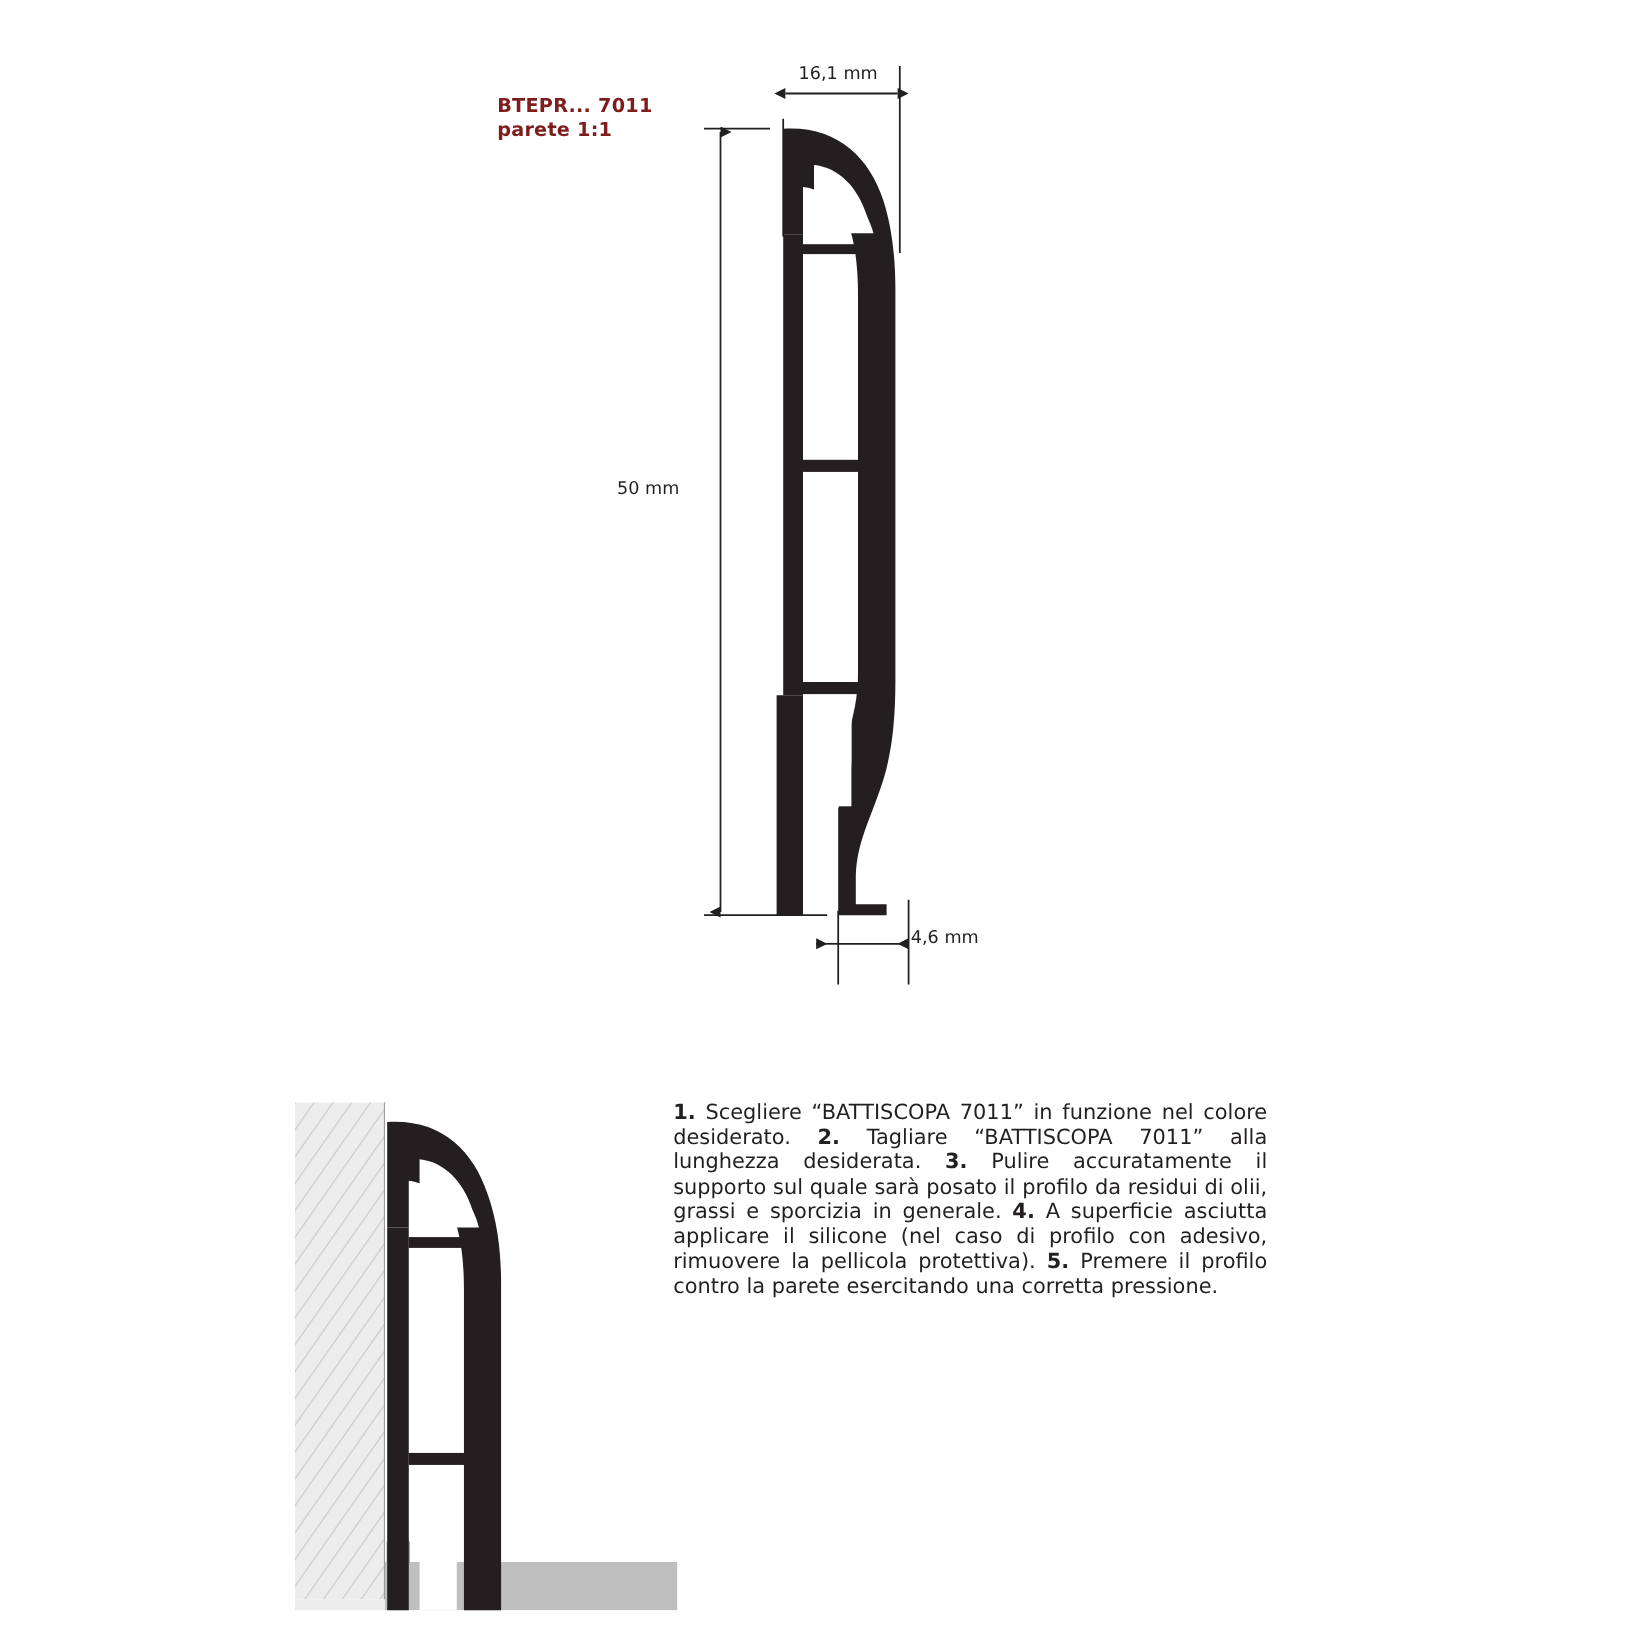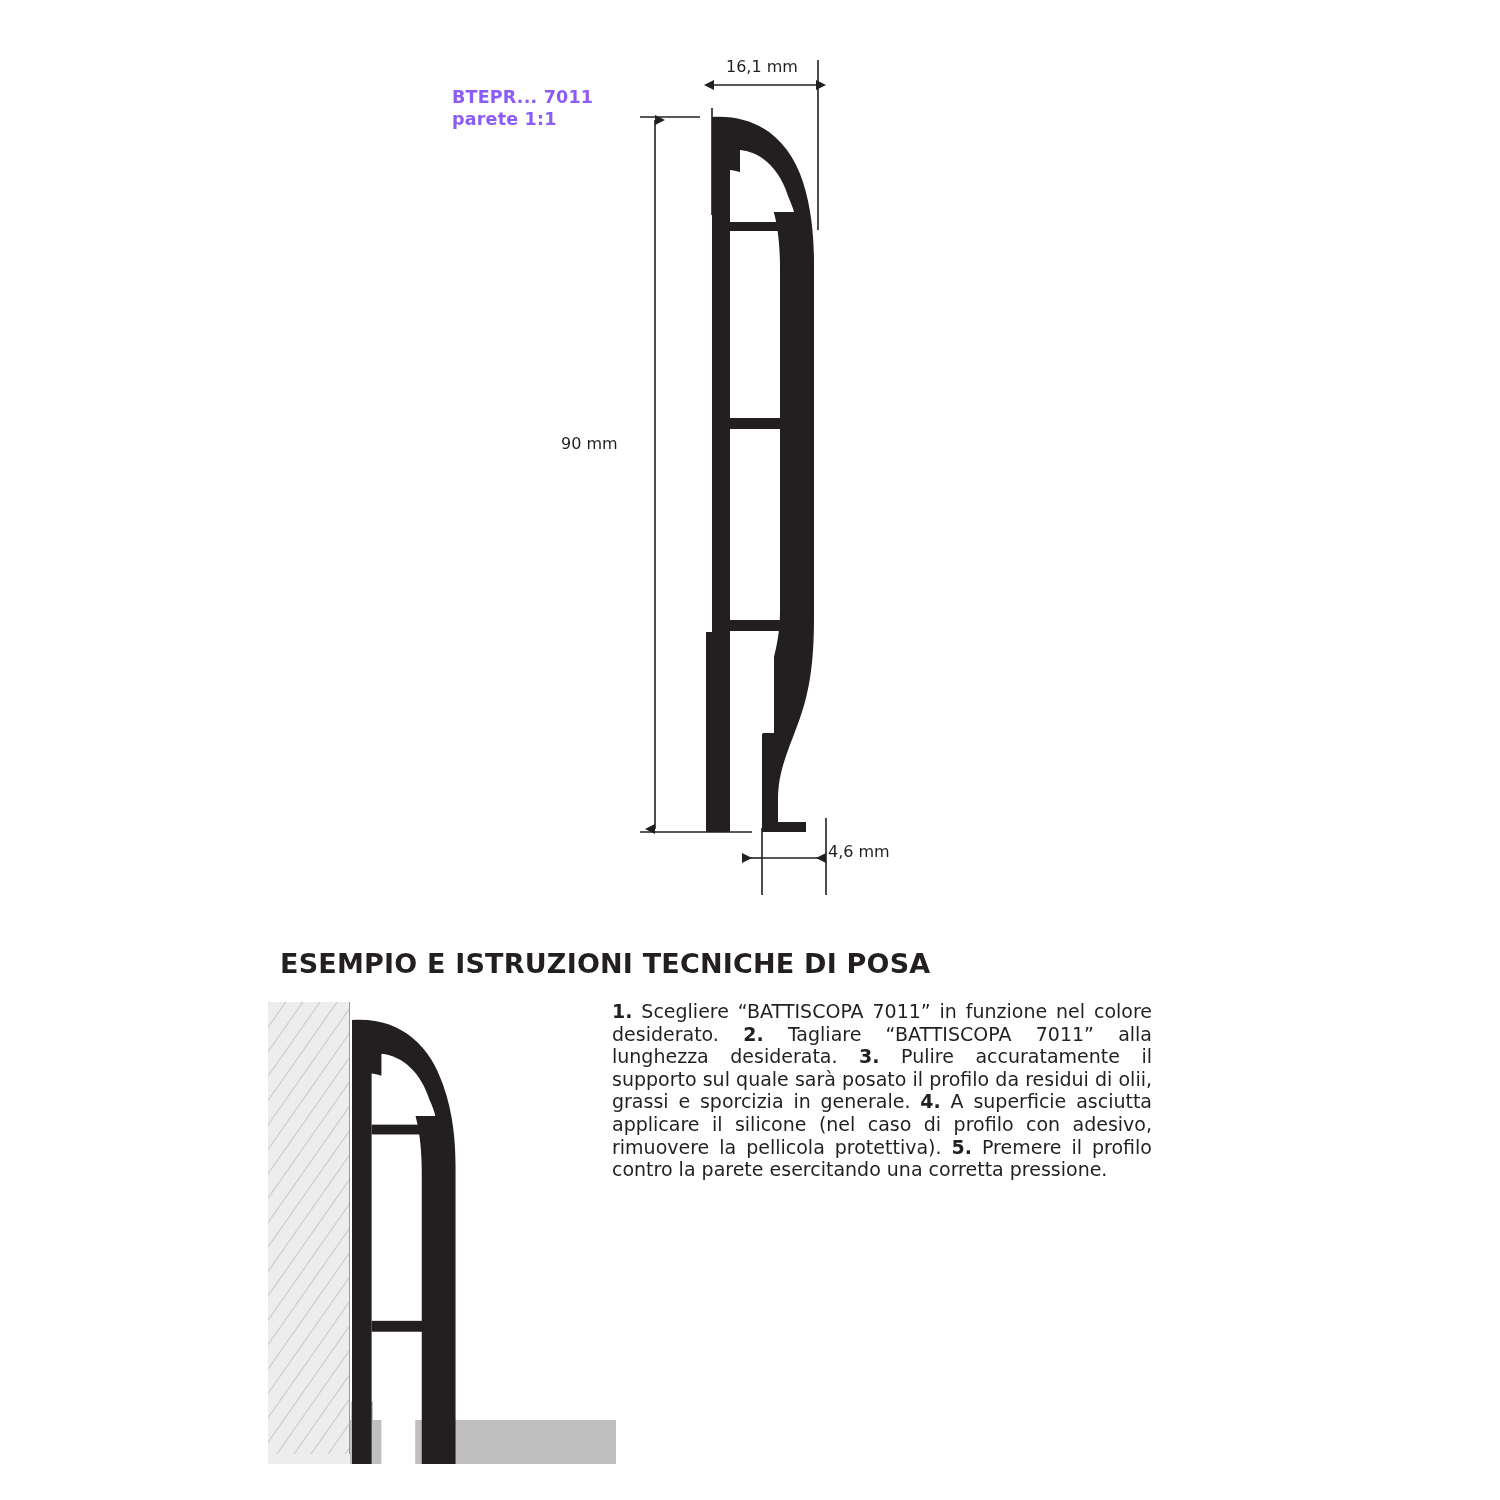--- a/index.html
+++ b/index.html
@@ -30,21 +30,21 @@
     height: 930px;
   }
   .code-label {
     position: absolute;
     left: 452px;
     top: 86px;
     font-size: 17.5px;
     font-weight: bold;
     letter-spacing: 0.2px;
     line-height: 22px;
-    color: #8b5cf6;
+    color: #7f1d1d;
     white-space: nowrap;
   }
   .dim-text {
     position: absolute;
     font-size: 16px;
     color: #231f20;
     white-space: nowrap;
   }
   .dim-top { left: 726px; top: 57px; }
   .dim-left { left: 561px; top: 434px; }
@@ -103,21 +103,21 @@
 <div class="page">
 
   <div class="drawing">
 
     <div class="code-label">
       <div>BTEPR... 7011</div>
       <div>parete 1:1</div>
     </div>
 
     <span class="dim-text dim-top">16,1 mm</span>
-    <span class="dim-text dim-left">90 mm</span>
+    <span class="dim-text dim-left">50 mm</span>
     <span class="dim-text dim-bottom">4,6 mm</span>
 
     <svg class="profile-svg" viewBox="0 0 1500 930">
       <defs>
         <marker id="arrowL" markerWidth="12" markerHeight="12" refX="10" refY="5" orient="auto" markerUnits="userSpaceOnUse">
           <path d="M10,0 L10,10 L0,5 z" fill="#231f20"></path>
         </marker>
         <marker id="arrowR" markerWidth="12" markerHeight="12" refX="2" refY="5" orient="auto" markerUnits="userSpaceOnUse">
           <path d="M2,0 L2,10 L12,5 z" fill="#231f20"></path>
         </marker>
@@ -183,21 +183,20 @@
 
         <line x1="762" y1="828" x2="762" y2="895"></line>
         <line x1="826" y1="818" x2="826" y2="895"></line>
 
         <line x1="742" y1="858" x2="762" y2="858" marker-start="url(#arrowR)"></line>
         <line x1="762" y1="858" x2="826" y2="858" marker-end="url(#arrowL)"></line>
       </g>
     </svg>
   </div>
 
-  <div class="section-title">ESEMPIO E ISTRUZIONI TECNICHE DI POSA</div>
 
   <div class="install-figure">
     <svg width="348" height="462" viewBox="0 0 348 462">
       <defs>
         <pattern id="wallHatch" width="14" height="14" patternUnits="userSpaceOnUse" patternTransform="rotate(35)">
           <line x1="0" y1="0" x2="0" y2="14" stroke="#c9c9c9" stroke-width="2.2"></line>
         </pattern>
       </defs>
 
       <rect x="0" y="0" width="82" height="452" fill="#ededed"></rect>

